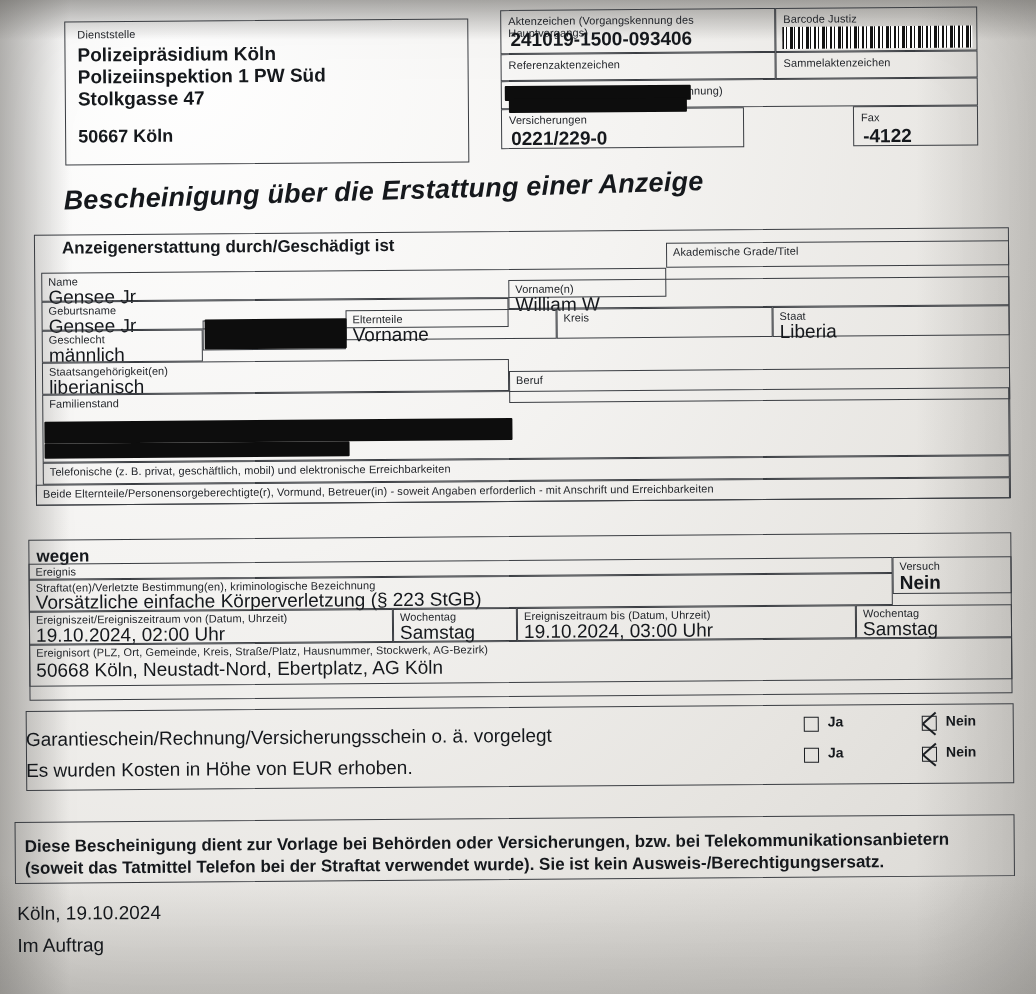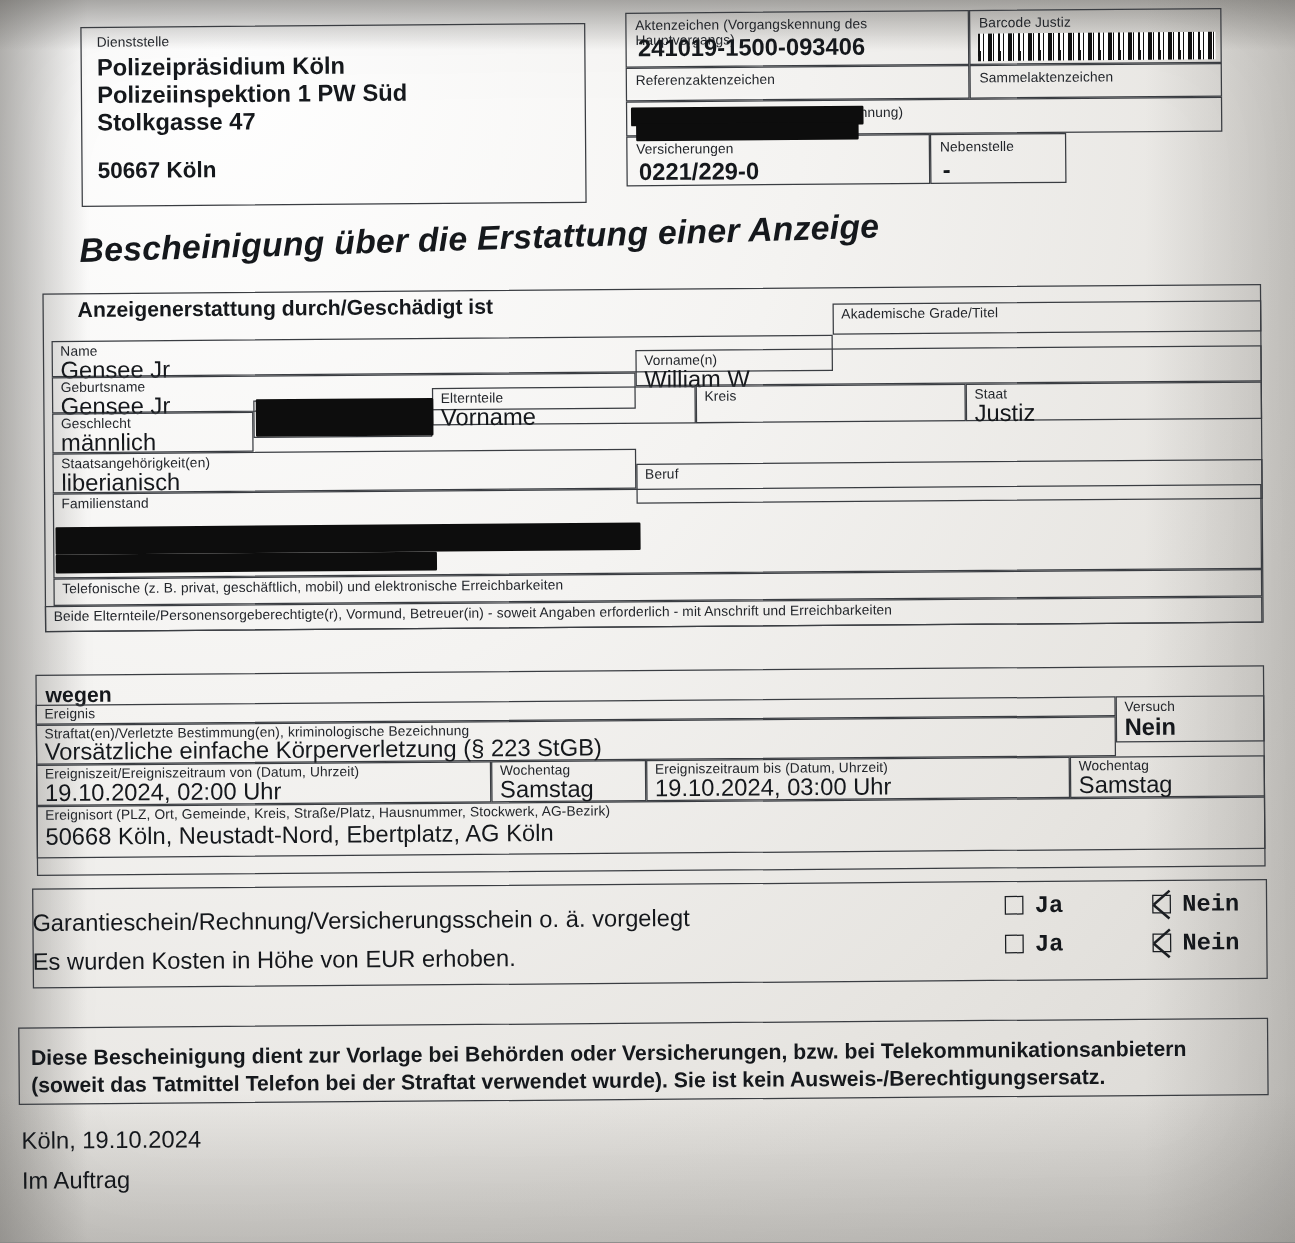--- a/index.html
+++ b/index.html
@@ -205,23 +205,22 @@
     content: "";
     position: absolute;
     left: 0px; top: 6px;
     width: 17px; height: 1.6px;
     background: #1b1e22;
     transform: rotate(-41deg);
     transform-origin: left center;
   }
   .chk-lbl {
     position: absolute;
-    font-size: 19px;
+    font-size: 14px;
     font-weight: bold;
-    font-family: Liberation Mono, monospace;
   }
 
   
   #note-outer { left: 12px; top: 818px; width: 1000px; height: 62px; }
   #note-text {
     position: absolute;
     left: 22px;
     top: 832px;
     width: 970px;
     font-size: 17px;
@@ -280,25 +279,25 @@
 
     <div class="box" id="kreisbez">
       <span class="lbl hdr-lbl">Kreisbezeichnung (Leitstellenbezeichnung)</span>
     </div>
 
     <div class="box" id="telzentrale">
       <span class="lbl hdr-lbl">Versicherungen</span>
       <span class="hdr-val">0221/229-0</span>
     </div>
 
-    <div class="box" id="nebenstelle">
-      <span class="lbl hdr-lbl">Nebenstelle</span>
-      <span class="hdr-val">-</span>
-    </div>
-
+
+    <div class="box" id="faxbox">
+      <span class="lbl hdr-lbl">Fax</span>
+      <span class="hdr-val">-4122</span>
+    </div>
 
     <div class="redact" style="left:508px; top:86px; width:186px; height:15px;"></div>
     <div class="redact" style="left:512px; top:99px; width:178px; height:14px;"></div>
 
     <div id="title">Bescheinigung über die Erstattung einer Anzeige</div>
 
     <div class="box" id="person-outer"></div>
     <div id="person-head">Anzeigenerstattung durch/Geschädigt ist</div>
 
     <div class="box" id="akadbox">
@@ -328,21 +327,21 @@
       <span class="lbl fld-lbl">Elternteile</span>
       <span class="fld-val">Vorname</span>
     </div>
 
     <div class="box" id="kreisbox">
       <span class="lbl fld-lbl">Kreis</span>
     </div>
 
     <div class="box" id="staatbox">
       <span class="lbl fld-lbl">Staat</span>
-      <span class="fld-val">Justiz</span>
+      <span class="fld-val">Liberia</span>
     </div>
 
     <div class="box" id="geschlechtbox">
       <span class="lbl fld-lbl">Geschlecht</span>
       <span class="fld-val">männlich</span>
     </div>
 
     <div class="box" id="staatsangbox">
       <span class="lbl fld-lbl">Staatsangehörigkeit(en)</span>
       <span class="fld-val">liberianisch</span>

